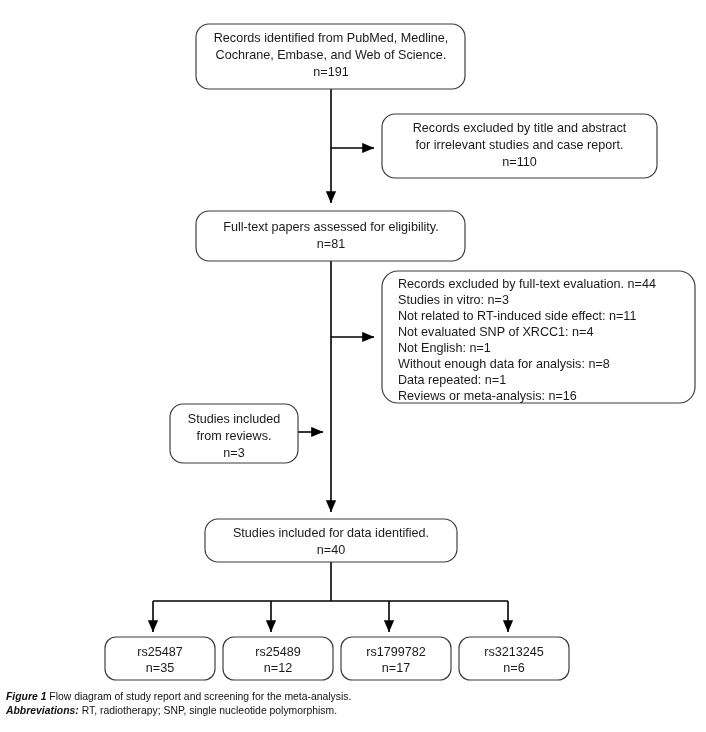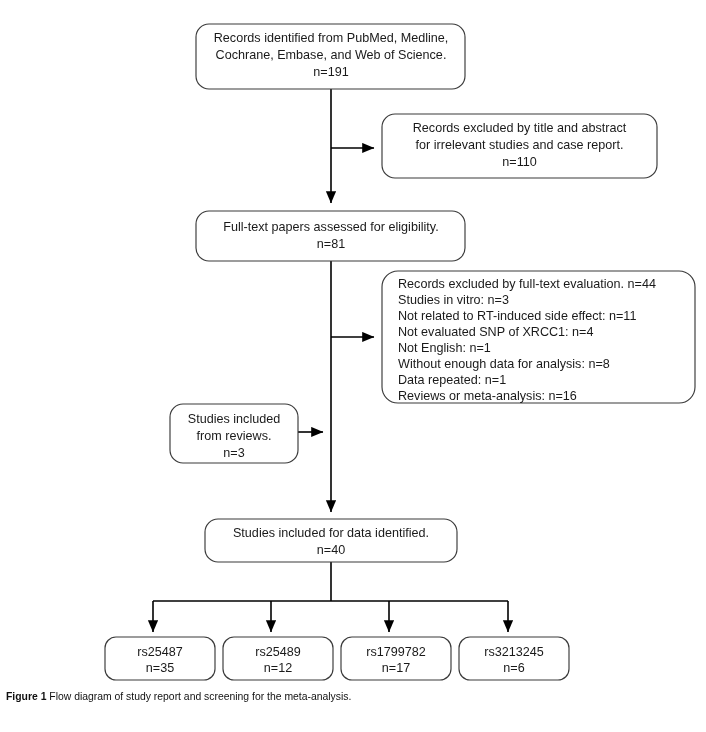--- a/index.html
+++ b/index.html
@@ -49,21 +49,21 @@
     position: absolute;
     left: 6px;
     top: 690px;
     width: 694px;
     font-family: "Liberation Sans", sans-serif;
     font-size: 10.4px;
     line-height: 14.2px;
     color: #111111;
   }
   #figure-caption .cap-line { white-space: nowrap; }
-  #figure-caption .cap-strong { font-weight: bold; }
+  #figure-caption .cap-strong { font-weight: bold; font-style: italic; }
 </style>
 </head>
 <body>
 
 <div id="figure-root">
 
   <svg id="flow-svg" viewBox="0 0 706 690">
     <defs>
       <marker id="arrowhead" markerWidth="9" markerHeight="9" refX="7.4" refY="3.2" orient="auto" markerUnits="strokeWidth">
         <path d="M0,0 L7.6,3.2 L0,6.4 z" fill="#000000"></path>
@@ -155,15 +155,18 @@
       <rect class="box-rect" x="459" y="637" width="110" height="43" rx="11" ry="11"></rect>
       <text class="box-text centered" x="514" y="656">rs3213245</text>
       <text class="box-text centered" x="514" y="672">n=6</text>
     </g>
   </svg>
 
   <div id="figure-caption">
     <div class="cap-line">
       <span class="cap-strong">Figure 1</span><span>&nbsp;</span><span>Flow diagram of study report and screening for the meta-analysis.</span>
     </div>
+    <div class="cap-line">
+      <span class="cap-strong">Abbreviations:</span><span>&nbsp;</span><span>RT, radiotherapy; SNP, single nucleotide polymorphism.</span>
+    </div>
   </div>
 
 </div>
 
 </body></html>

